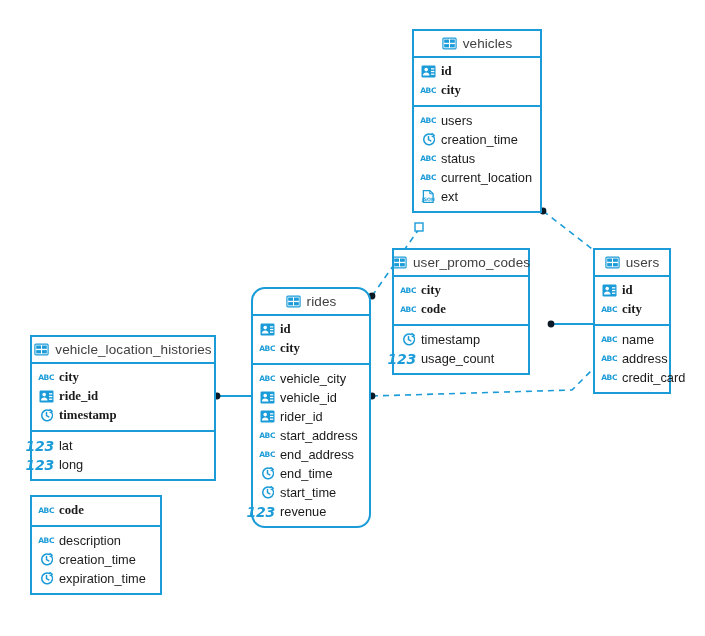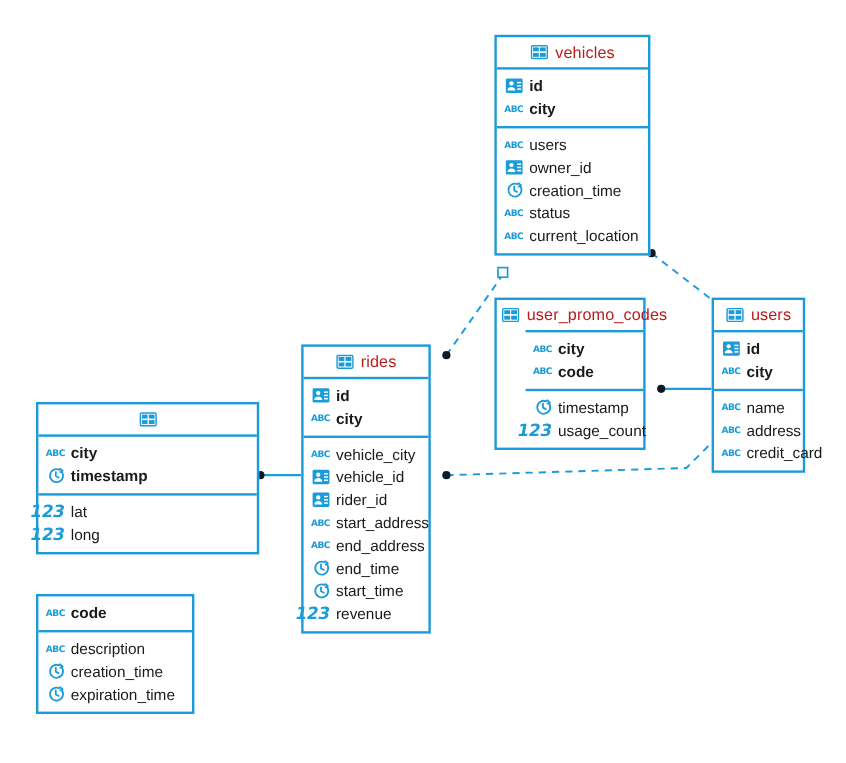--- a/index.html
+++ b/index.html
@@ -23,33 +23,33 @@
   }
   .thead{
     display:flex;align-items:center;justify-content:center;
     gap:6px;
     height:27px;
     border-bottom:2px solid #1b9cd8;
     padding:0 8px;
     box-sizing:border-box;
   }
   .ttitle{
-    font-size:13.5px;color:#b91c1c;white-space:nowrap;letter-spacing:.1px;
+    font-size:13.5px;color:#404040;white-space:nowrap;letter-spacing:.1px;
   }
   .section{padding:4px 0 5px 0;}
   .section + .section{border-top:2px solid #1b9cd8;}
   .row{
     display:flex;align-items:center;gap:5px;
     height:19px;
     padding:0 7px;
     box-sizing:border-box;
     white-space:nowrap;
   }
   .fname{font-size:12.8px;color:#1a1a1a;}
-  .pk .fname{font-weight:bold;}
+  .pk .fname{font-weight:bold;font-family:Liberation Serif, serif;}
 
   
   .ico{
     width:15px;height:15px;flex:0 0 15px;
     display:inline-flex;align-items:center;justify-content:flex-end;
     position:relative;
   }
   .ico svg{display:block;}
   .ico-txt{
     font-family:"DejaVu Sans", sans-serif;
@@ -142,33 +142,20 @@
           </div>
         </div>
         <div class="section">
           <div class="row">
             <span class="ico ico-abc">
               <span class="ico-txt">ABC</span>
             </span>
             <span class="fname">users</span>
           </div>
           <div class="row">
-            <span class="ico ico-badge">
-              <svg width="15" height="15" viewBox="0 0 15 15">
-                <rect class="bg" x="0.5" y="1.5" width="14" height="12" rx="1.2"></rect>
-                <circle class="fg" cx="5.2" cy="5.6" r="1.8"></circle>
-                <path class="fg" d="M1.9 11.4c0-1.9 1.5-3 3.3-3s3.3 1.1 3.3 3z"></path>
-                <rect class="fg" x="10" y="4.2" width="3.3" height="1.25"></rect>
-                <rect class="fg" x="10" y="6.9" width="3.3" height="1.25"></rect>
-                <rect class="fg" x="10" y="9.6" width="3.3" height="1.25"></rect>
-              </svg>
-            </span>
-            <span class="fname">owner_id</span>
-          </div>
-          <div class="row">
             <span class="ico ico-clock">
               <svg width="15" height="15" viewBox="0 0 15 15">
                 <path d="M12.4 4.1a5.4 5.4 0 1 1-2.0-1.6" stroke-linecap="round"></path>
                 <path d="M7.5 4.4 L7.5 7.7 L9.8 8.9" stroke-linecap="round" stroke-linejoin="round"></path>
                 <path d="M11.0 1.6 L13.2 3.3 L11.3 4.4" stroke-linecap="round" stroke-linejoin="round"></path>
               </svg>
             </span>
             <span class="fname">creation_time</span>
           </div>
           <div class="row">
@@ -176,23 +163,33 @@
               <span class="ico-txt">ABC</span>
             </span>
             <span class="fname">status</span>
           </div>
           <div class="row">
             <span class="ico ico-abc">
               <span class="ico-txt">ABC</span>
             </span>
             <span class="fname">current_location</span>
           </div>
-        </div>
-      </div>
-      <div class="table" style="left: 412px; top: 248px; width: 126px; padding-left: 24px;">
+          <div class="row">
+            <span class="ico ico-json">
+              <svg width="15" height="15" viewBox="0 0 15 15">
+                <path class="page" d="M2.4 1.6 h6.4 l3.3 3.2 v8.6 h-9.7 z"></path>
+                <path class="fold" d="M8.8 1.6 l3.3 3.2 h-3.3 z"></path>
+                <text x="7.4" y="12.1" text-anchor="middle">JSON</text>
+              </svg>
+            </span>
+            <span class="fname">ext</span>
+          </div>
+        </div>
+      </div>
+      <div class="table" style="left: 392px; top: 248px; width: 138px;">
         <div class="thead">
           <span class="ico ico-grid">
             <svg width="15" height="15" viewBox="0 0 15 15">
               <rect class="frame" x="0.9" y="2.2" width="13.2" height="10.6" rx="1"></rect>
               <rect class="cell" x="2.2" y="3.5" width="4.8" height="3.3"></rect>
               <rect class="cell" x="8" y="3.5" width="4.8" height="3.3"></rect>
               <rect class="cell" x="2.2" y="8.1" width="4.8" height="3.3"></rect>
               <rect class="cell" x="8" y="8.1" width="4.8" height="3.3"></rect>
             </svg>
           </span>
@@ -279,21 +276,21 @@
             <span class="fname">address</span>
           </div>
           <div class="row">
             <span class="ico ico-abc">
               <span class="ico-txt">ABC</span>
             </span>
             <span class="fname">credit_card</span>
           </div>
         </div>
       </div>
-      <div class="table" style="left: 251px; top: 287px; width: 108px;">
+      <div class="table" style="left: 251px; top: 287px; width: 120px; border-radius: 14px;">
         <div class="thead">
           <span class="ico ico-grid">
             <svg width="15" height="15" viewBox="0 0 15 15">
               <rect class="frame" x="0.9" y="2.2" width="13.2" height="10.6" rx="1"></rect>
               <rect class="cell" x="2.2" y="3.5" width="4.8" height="3.3"></rect>
               <rect class="cell" x="8" y="3.5" width="4.8" height="3.3"></rect>
               <rect class="cell" x="2.2" y="8.1" width="4.8" height="3.3"></rect>
               <rect class="cell" x="8" y="8.1" width="4.8" height="3.3"></rect>
             </svg>
           </span>
@@ -397,27 +394,41 @@
         <div class="thead">
           <span class="ico ico-grid">
             <svg width="15" height="15" viewBox="0 0 15 15">
               <rect class="frame" x="0.9" y="2.2" width="13.2" height="10.6" rx="1"></rect>
               <rect class="cell" x="2.2" y="3.5" width="4.8" height="3.3"></rect>
               <rect class="cell" x="8" y="3.5" width="4.8" height="3.3"></rect>
               <rect class="cell" x="2.2" y="8.1" width="4.8" height="3.3"></rect>
               <rect class="cell" x="8" y="8.1" width="4.8" height="3.3"></rect>
             </svg>
           </span>
+          <span class="ttitle">vehicle_location_histories</span>
         </div>
         <div class="section">
           <div class="row pk">
             <span class="ico ico-abc">
               <span class="ico-txt">ABC</span>
             </span>
             <span class="fname">city</span>
+          </div>
+          <div class="row pk">
+            <span class="ico ico-badge">
+              <svg width="15" height="15" viewBox="0 0 15 15">
+                <rect class="bg" x="0.5" y="1.5" width="14" height="12" rx="1.2"></rect>
+                <circle class="fg" cx="5.2" cy="5.6" r="1.8"></circle>
+                <path class="fg" d="M1.9 11.4c0-1.9 1.5-3 3.3-3s3.3 1.1 3.3 3z"></path>
+                <rect class="fg" x="10" y="4.2" width="3.3" height="1.25"></rect>
+                <rect class="fg" x="10" y="6.9" width="3.3" height="1.25"></rect>
+                <rect class="fg" x="10" y="9.6" width="3.3" height="1.25"></rect>
+              </svg>
+            </span>
+            <span class="fname">ride_id</span>
           </div>
           <div class="row pk">
             <span class="ico ico-clock">
               <svg width="15" height="15" viewBox="0 0 15 15">
                 <path d="M12.4 4.1a5.4 5.4 0 1 1-2.0-1.6" stroke-linecap="round"></path>
                 <path d="M7.5 4.4 L7.5 7.7 L9.8 8.9" stroke-linecap="round" stroke-linejoin="round"></path>
                 <path d="M11.0 1.6 L13.2 3.3 L11.3 4.4" stroke-linecap="round" stroke-linejoin="round"></path>
               </svg>
             </span>
             <span class="fname">timestamp</span>

